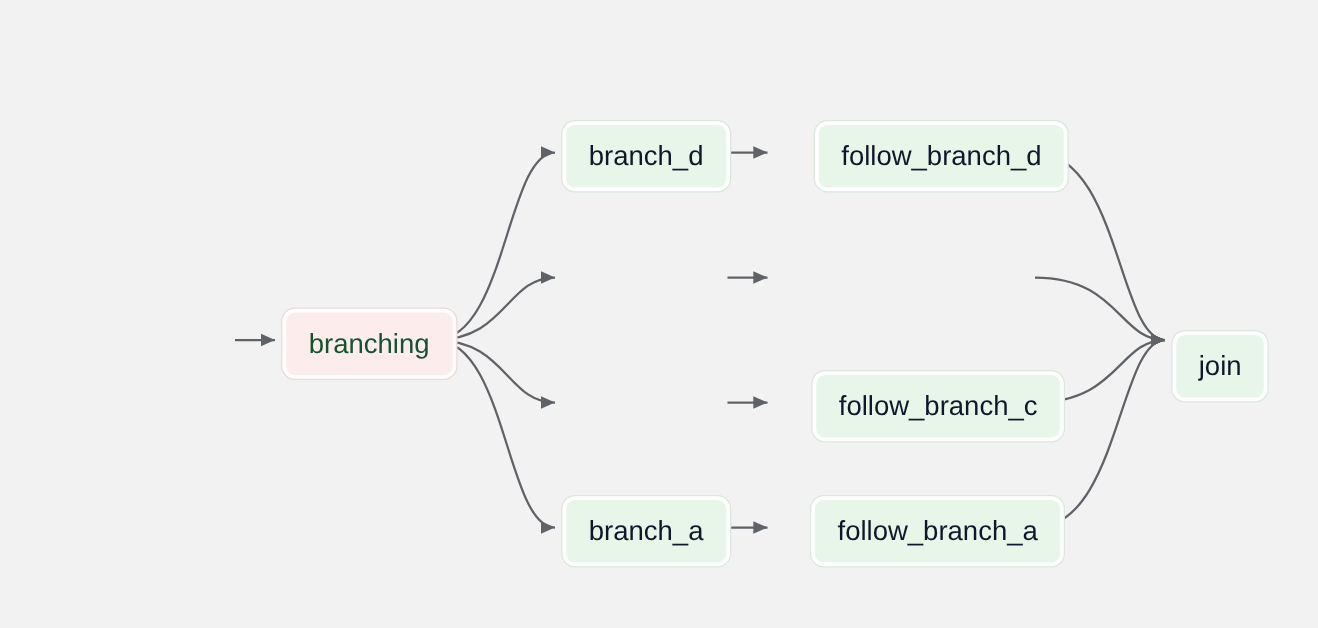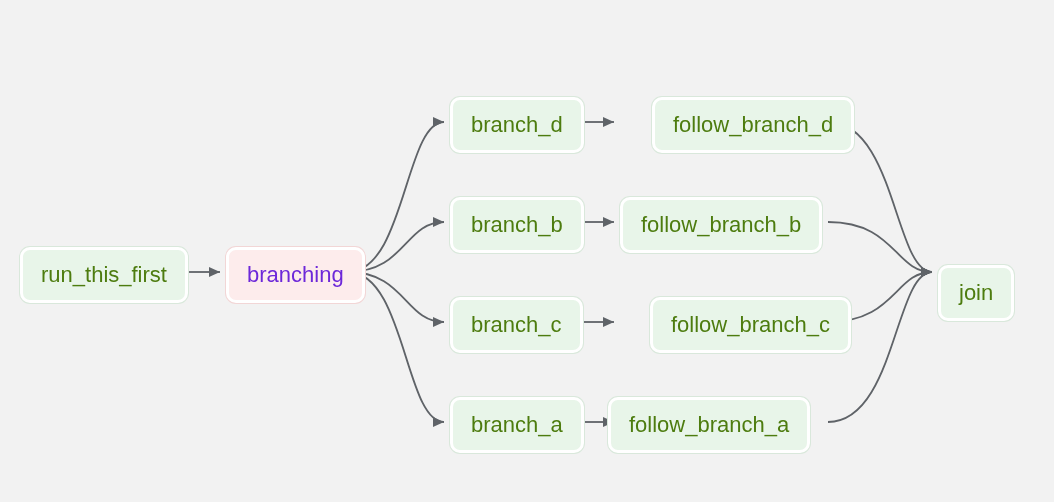--- a/index.html
+++ b/index.html
@@ -5,29 +5,29 @@
   html,body{margin:0;padding:0;width:1054px;height:502px;background:#f2f2f2;font-family:-apple-system,BlinkMacSystemFont,"Segoe UI",Helvetica,Arial,sans-serif;}
   .canvas{position:relative;width:1054px;height:502px;}
   svg.edges{position:absolute;left:0;top:0;width:1054px;height:502px;pointer-events:none;}
   .node{
     position:absolute;
     box-sizing:border-box;
     border-radius:10px;
     padding:12px 18px;
     font-size:22px;
     line-height:1.2;
-    color:#4d7c0f;
+    color:#0f172a;
     background:#e8f5e9;
     border:3px solid #ffffff;
     box-shadow:0 0 0 1px #d9e8db;
     white-space:nowrap;
   }
   .node.pink{
     background:#fdecec;
-    color:#6d28d9;
+    color:#14532d;
     box-shadow:0 0 0 1px #f2d6d6;
   }
 </style>
 </head>
 <body>
 <div class="canvas">
 
 <svg class="edges">
   <defs>
     <marker id="arrow" viewBox="0 0 10 10" refX="9" refY="5" markerWidth="7" markerHeight="7" orient="auto-start-reverse">
@@ -48,28 +48,24 @@
     <path d="M 582 322 L 614 322"></path>
     <path d="M 582 422 L 614 422"></path>
 
     <path d="M 828 122 C 895 122, 895 272, 932 272"></path>
     <path d="M 828 222 C 895 222, 895 272, 932 272"></path>
     <path d="M 828 322 C 895 322, 895 272, 932 272"></path>
     <path d="M 828 422 C 895 422, 895 272, 932 272"></path>
   </g>
 </svg>
 
-<div class="node" style="left:20px;  top:247px;"><span>run_this_first</span></div>
 <div class="node pink" style="left:226px; top:247px;"><span>branching</span></div>
 
 <div class="node" style="left:450px; top:97px;"><span>branch_d</span></div>
-<div class="node" style="left:450px; top:197px;"><span>branch_b</span></div>
-<div class="node" style="left:450px; top:297px;"><span>branch_c</span></div>
 <div class="node" style="left:450px; top:397px;"><span>branch_a</span></div>
 
 <div class="node" style="left:652px; top:97px;"><span>follow_branch_d</span></div>
-<div class="node" style="left:620px; top:197px;"><span>follow_branch_b</span></div>
 <div class="node" style="left:650px; top:297px;"><span>follow_branch_c</span></div>
-<div class="node" style="left:608px; top:397px;"><span>follow_branch_a</span></div>
+<div class="node" style="left:649px; top:397px;"><span>follow_branch_a</span></div>
 
 <div class="node" style="left:938px; top:265px;"><span>join</span></div>
 
 </div>
 
 </body></html>

